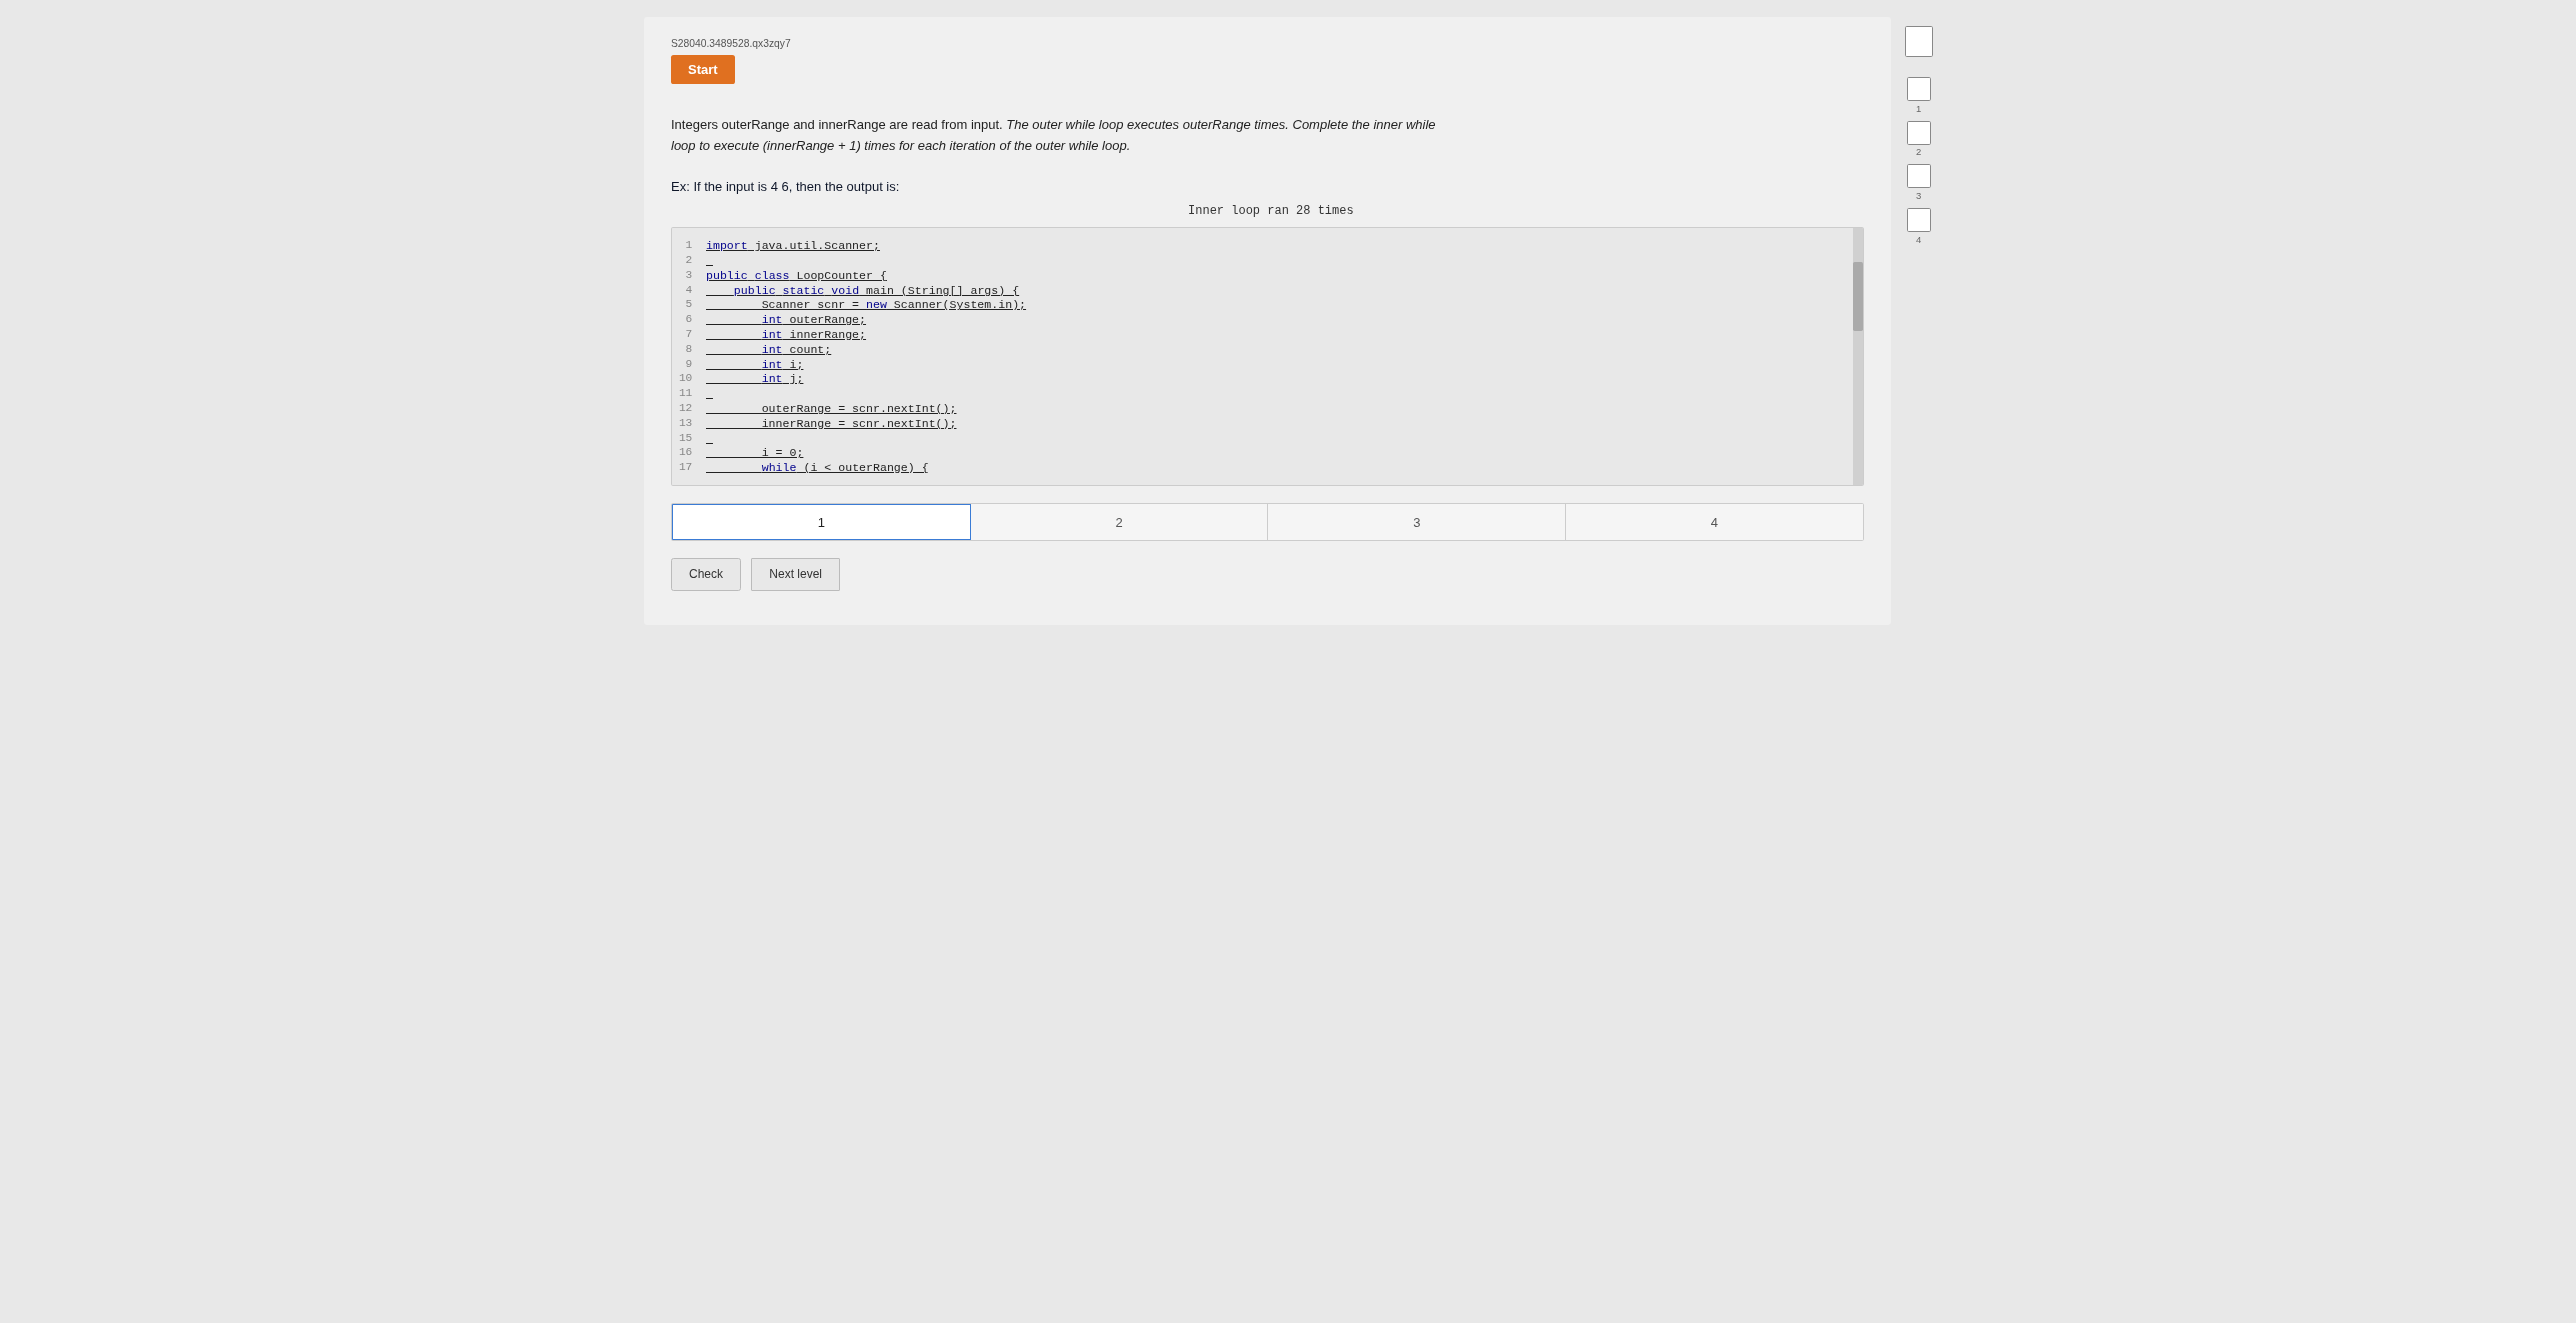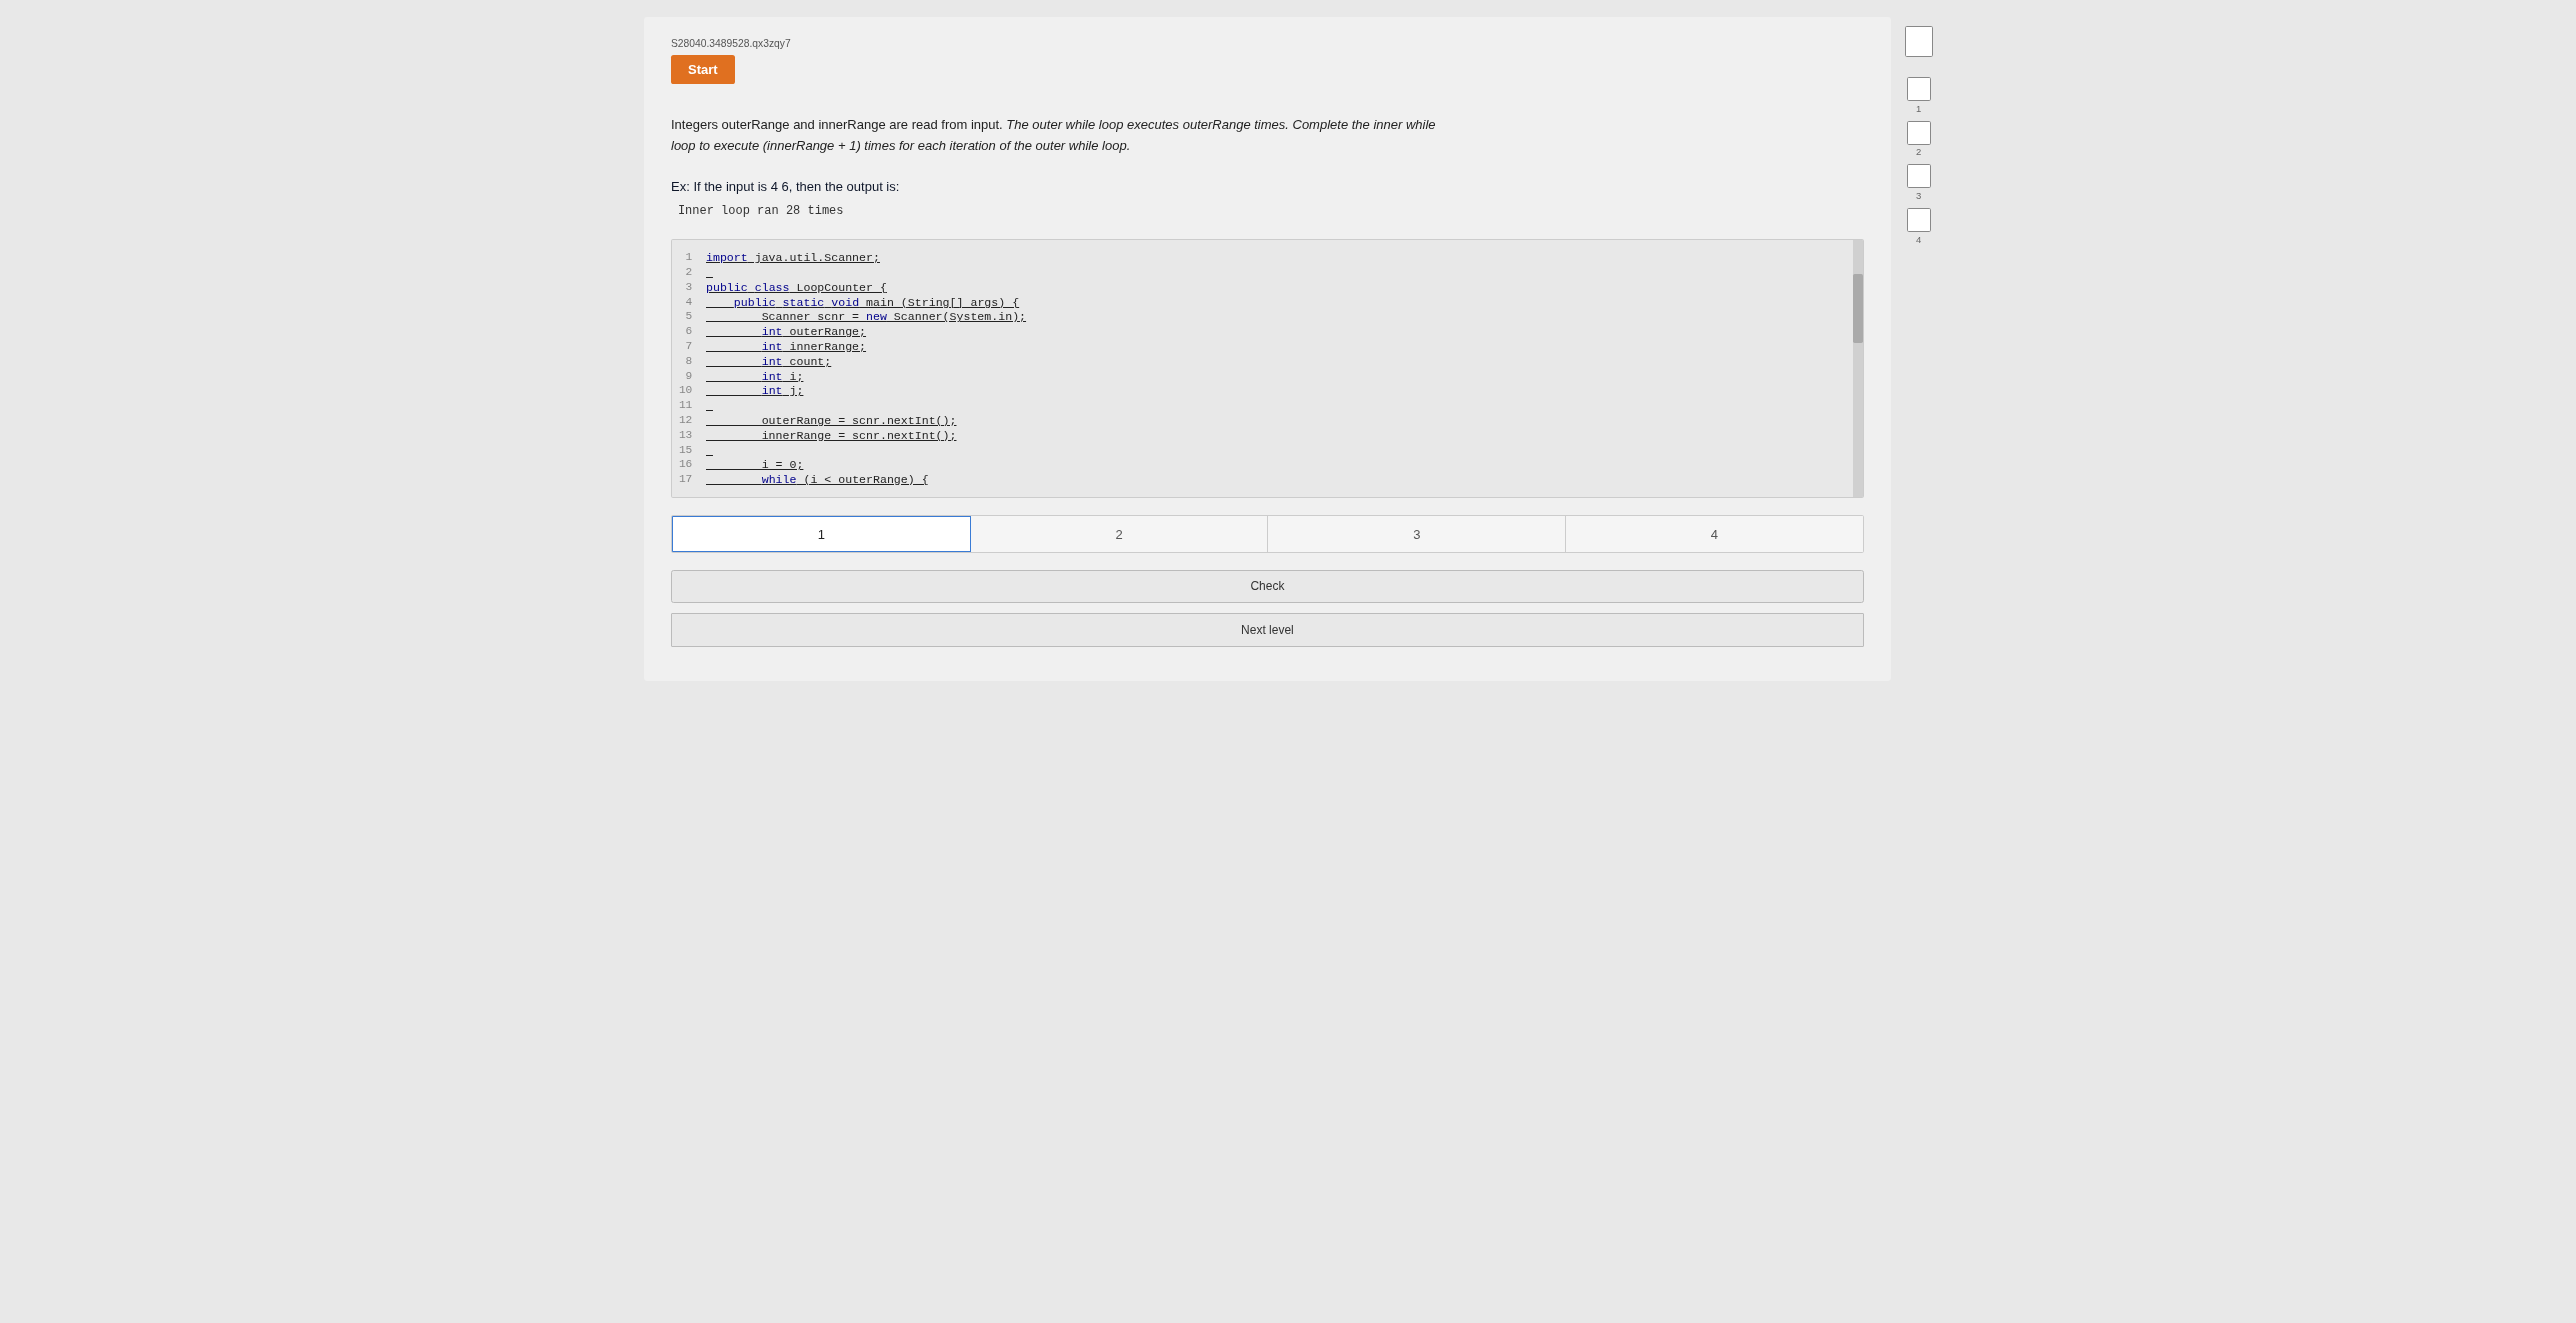--- a/index.html
+++ b/index.html
@@ -66,22 +66,23 @@
     .example-line {
       font-size: 13px;
       color: #0f172a;
       margin-bottom: 10.3px;
     }
 
     .example-output {
       font-family: 'Courier New', Courier, monospace;
       font-size: 12px;
       color: #333;
-      margin-bottom: 21px;
+      margin-bottom: 9px;
       padding-left: 6.9px;
+      text-align: center;
     }
 
     .code-block {
       background-color: #e8e8e8;
       border: 0.9px solid #ccc;
       border-radius: 1.7px;
       padding: 10.3px 0;
       font-family: 'Courier New', Courier, monospace;
       font-size: 11.6px;
       margin-bottom: 17px;
@@ -170,21 +171,20 @@
       border: 1.7px solid #3a7bd5;
       outline: none;
       background-color: white;
       text-align: center;
       color: #222;
     }
 
     .action-buttons {
       display: flex;
       gap: 10.3px;
-      flex-direction: column;
     }
 
     .check-button {
       background-color: #e8e8e8;
       color: #333;
       border: 0.9px solid #bbb;
       padding: 8.6px 17px;
       font-size: 12px;
       border-radius: 2.6px;
       cursor: pointer;

